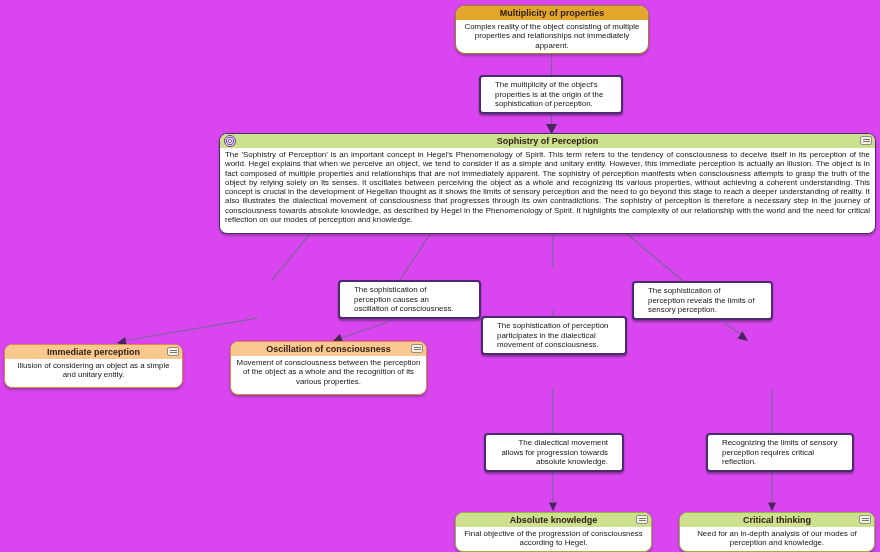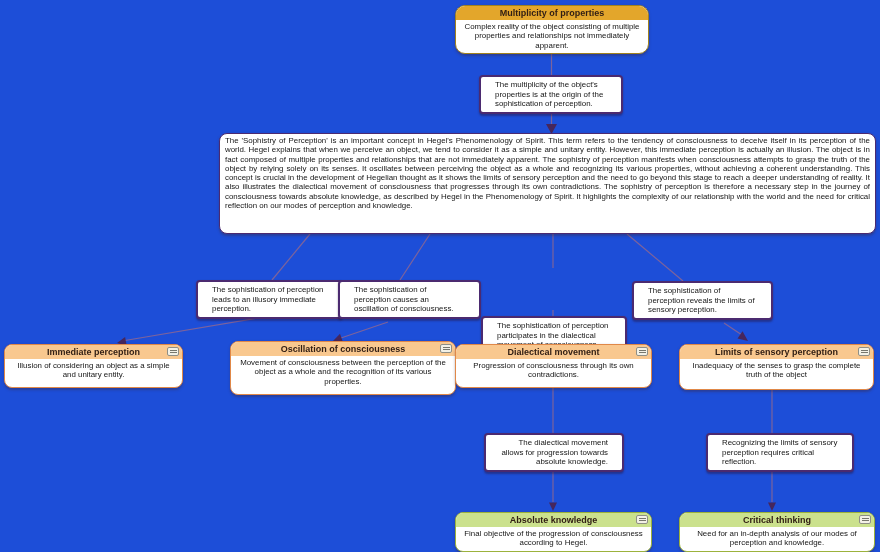--- a/index.html
+++ b/index.html
@@ -1,20 +1,20 @@
 <!DOCTYPE html>
 <html><head>
 <meta charset="utf-8">
 <style>
   * { box-sizing: border-box; margin: 0; padding: 0; }
   html,body { background:#ffffff; }
   .canvas {
     position: relative;
     width: 880px; height: 552px;
-    background: #1d4ed8;
+    background: #d946ef;
     font-family: "Liberation Sans", sans-serif;
     overflow: hidden;
   }
   svg.wires { position:absolute; left:0; top:0; width:880px; height:552px; z-index:0; }
 
   
   .node {
     position:absolute; z-index:1;
     background:#fff;
     border:1.5px solid #4b2a70;
@@ -43,21 +43,21 @@
   .theme-greenpurple .hdr { background:#cbe18d; }
   .theme-orange      { border-color:#e08848; }
   .theme-orange .hdr { background:#f9c88f; }
   .theme-green       { border-color:#9cb23c; }
   .theme-green .hdr  { background:#cbe18d; }
 
   .n-multiplicity { left:455px; top:5px;   width:194px; min-height:43px; }
   .n-sophistry    { left:219px; top:133px; width:657px; min-height:101px; }
   .n-sophistry .nbody { text-align:justify; }
   .n-immediate    { left:4px;   top:344px; width:179px; min-height:44px; }
-  .n-oscillation  { left:230px; top:341px; width:226px; min-height:54px; }
+  .n-oscillation  { left:230px; top:341px; width:197px; min-height:54px; }
   .n-dialectical  { left:455px; top:344px; width:197px; min-height:44px; }
   .n-limits       { left:679px; top:344px; width:195px; min-height:46px; }
   .n-absolute     { left:455px; top:512px; width:197px; min-height:38px; }
   .n-critical     { left:679px; top:512px; width:196px; min-height:38px; }
 
   
   .note {
     position:absolute; right:3px; top:2px;
     width:12px; height:9px;
     border:1px solid #8f8f86;
@@ -136,59 +136,49 @@
   <div class="node theme-gold n-multiplicity">
     <div class="hdr">
       <span>Multiplicity of properties</span>
     </div>
     <div class="nbody">Complex reality of the object consisting of multiple properties and relationships not immediately apparent.</div>
   </div>
 
   <div class="elabel l-m2s">The multiplicity of the object's properties is at the origin of the sophistication of perception.</div>
 
   <div class="node theme-greenpurple n-sophistry">
+    <div class="hdr">
+      <span class="spiral"></span>
+      <span>Sophistry of Perception</span>
+      <span class="note"></span>
+    </div>
     <div class="nbody">The 'Sophistry of Perception' is an important concept in Hegel's Phenomenology of Spirit. This term refers to the tendency of consciousness to deceive itself in its perception of the world. Hegel explains that when we perceive an object, we tend to consider it as a simple and unitary entity. However, this immediate perception is actually an illusion. The object is in fact composed of multiple properties and relationships that are not immediately apparent. The sophistry of perception manifests when consciousness attempts to grasp the truth of the object by relying solely on its senses. It oscillates between perceiving the object as a whole and recognizing its various properties, without achieving a coherent understanding. This concept is crucial in the development of Hegelian thought as it shows the limits of sensory perception and the need to go beyond this stage to reach a deeper understanding of reality. It also illustrates the dialectical movement of consciousness that progresses through its own contradictions. The sophistry of perception is therefore a necessary step in the journey of consciousness towards absolute knowledge, as described by Hegel in the Phenomenology of Spirit. It highlights the complexity of our relationship with the world and the need for critical reflection on our modes of perception and knowledge.</div>
   </div>
 
-  <div class="elabel l-illusory">The sophistication of perception leads to an illusory immediate perception.</div>
   <div class="elabel l-oscillation">The sophistication of perception causes an oscillation of consciousness.</div>
   <div class="elabel l-dialectical">The sophistication of perception participates in the dialectical movement of consciousness.</div>
   <div class="elabel l-limits">The sophistication of perception reveals the limits of sensory perception.</div>
 
   <div class="node theme-orange n-immediate">
     <div class="hdr">
       <span>Immediate perception</span>
       <span class="note"></span>
     </div>
     <div class="nbody">Illusion of considering an object as a simple and unitary entity.</div>
   </div>
 
   <div class="node theme-orange n-oscillation">
     <div class="hdr">
       <span>Oscillation of consciousness</span>
       <span class="note"></span>
     </div>
     <div class="nbody">Movement of consciousness between the perception of the object as a whole and the recognition of its various properties.</div>
   </div>
 
-  <div class="node theme-orange n-dialectical">
-    <div class="hdr">
-      <span>Dialectical movement</span>
-      <span class="note"></span>
-    </div>
-    <div class="nbody">Progression of consciousness through its own contradictions.</div>
-  </div>
 
-  <div class="node theme-orange n-limits">
-    <div class="hdr">
-      <span>Limits of sensory perception</span>
-      <span class="note"></span>
-    </div>
-    <div class="nbody">Inadequacy of the senses to grasp the complete truth of the object</div>
-  </div>
 
   <div class="elabel l-absolute">The dialectical movement allows for progression towards absolute knowledge.</div>
   <div class="elabel l-critical">Recognizing the limits of sensory perception requires critical reflection.</div>
 
   <div class="node theme-green n-absolute">
     <div class="hdr">
       <span>Absolute knowledge</span>
       <span class="note"></span>
     </div>
     <div class="nbody">Final objective of the progression of consciousness according to Hegel.</div>

